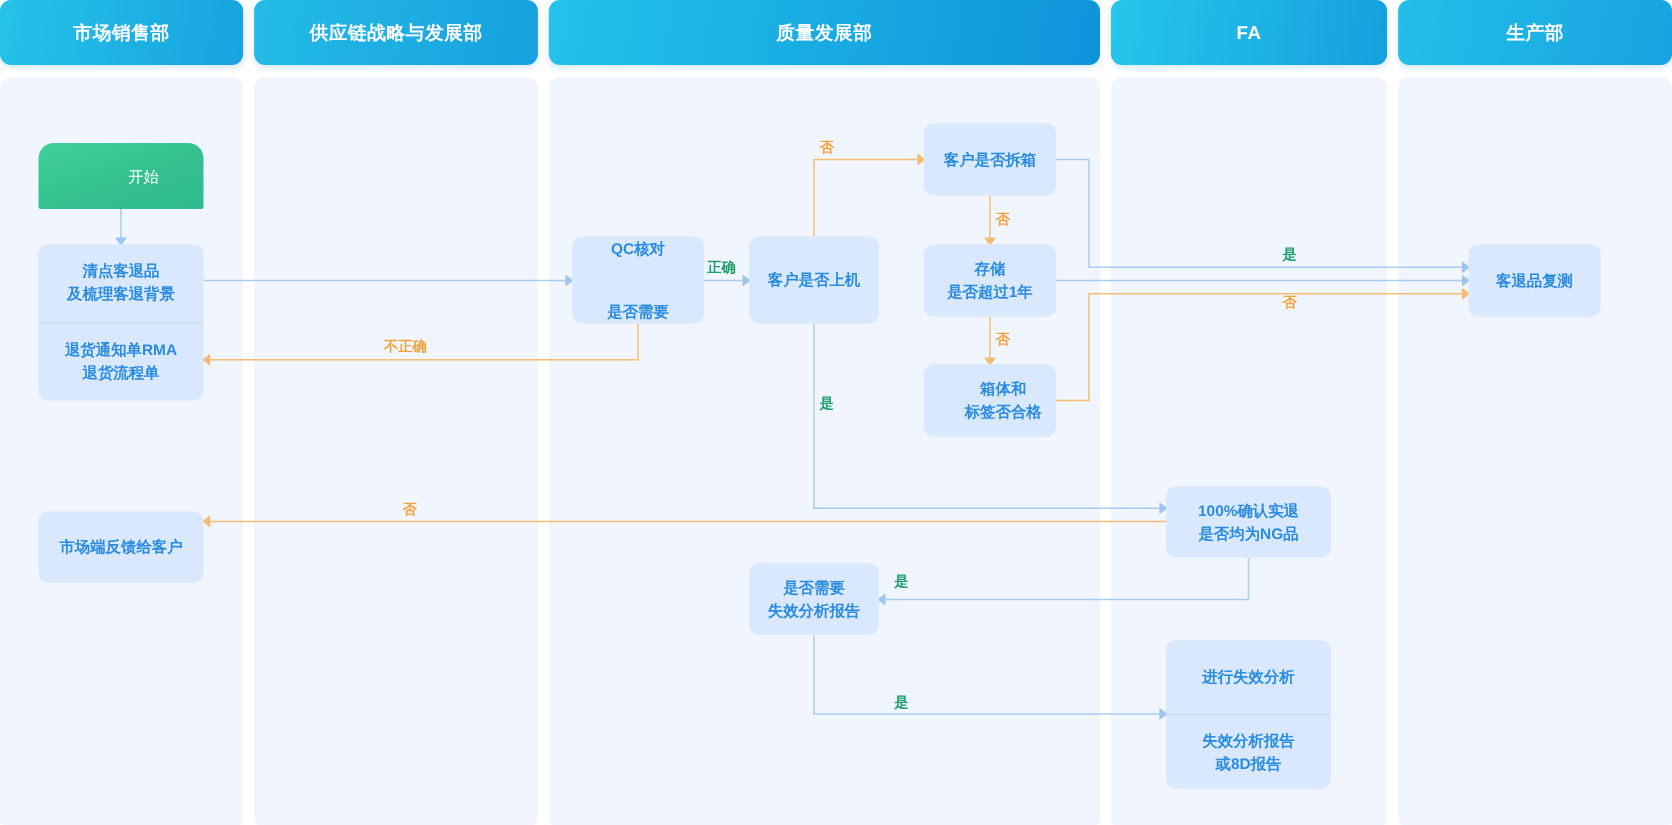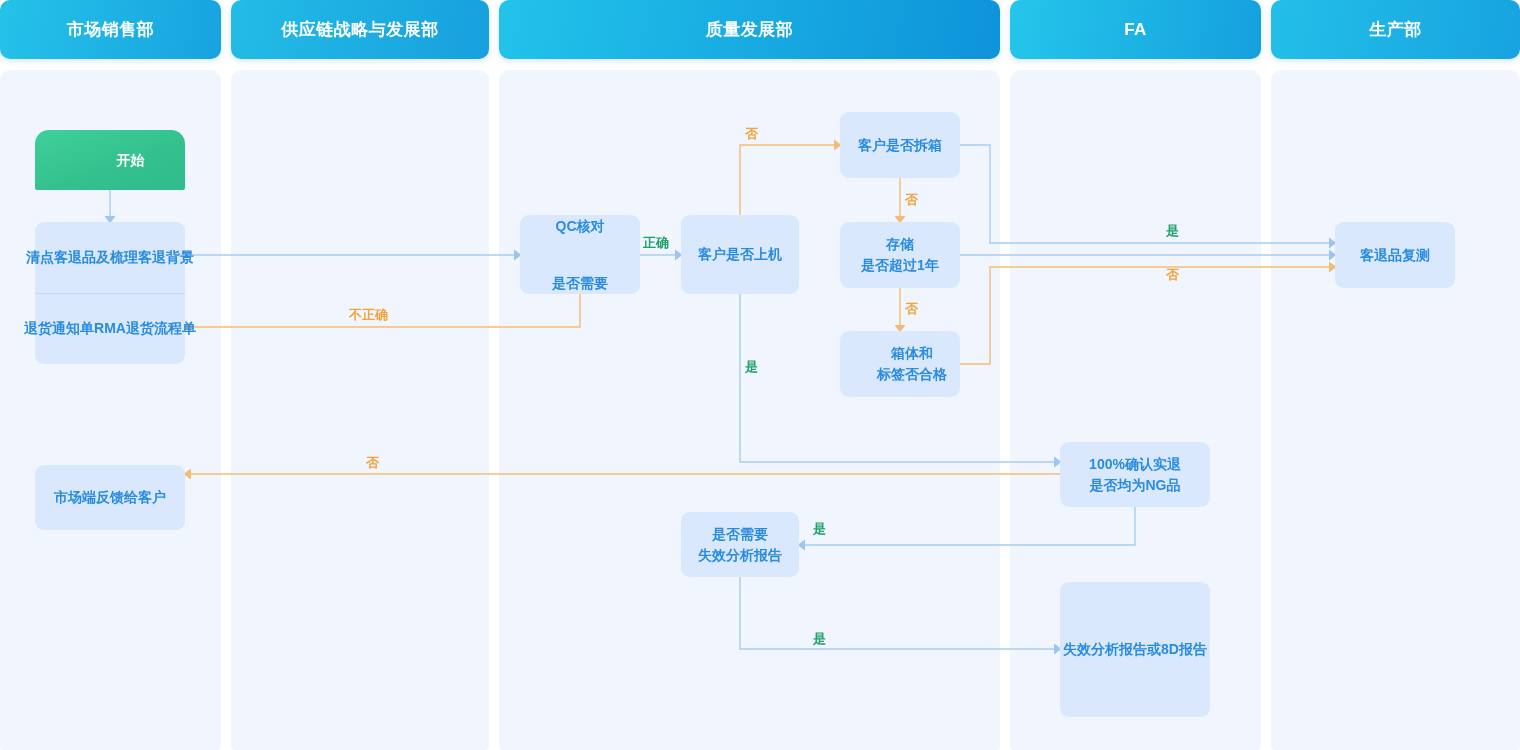--- a/index.html
+++ b/index.html
@@ -39,26 +39,26 @@
     display:flex;flex-direction:column;
     align-items:center;justify-content:center;
     text-align:center;
     box-sizing:border-box;
   }
   .node .ln{display:block;white-space:nowrap;}
   .node.start{
     background:linear-gradient(160deg,#3fd09a 0%,#34c18e 55%,#2fbb8c 100%);
     color:#ffffff;
     border-radius:14px 14px 2px 2px;
-    font-weight:bold;font-size:14px;padding-left:41px;
+    font-weight:normal;font-size:14px;padding-left:41px;
   }
   .node.split{justify-content:flex-start;padding:0;}
   .half{
     flex:1 1 0;width:100%;
-    display:flex;flex-direction:row;
+    display:flex;flex-direction:column;
     align-items:center;justify-content:center;
   }
   .half+.half{border-top:1px solid #c3d9f6;}
 
   
   .elabel{
     position:absolute;font-size:13px;font-weight:bold;
     white-space:nowrap;
   }
   .el-yes{color:#22a06b;}
@@ -174,20 +174,23 @@
       </div>
       <div class="node" style="left: 681px; top: 512px; width: 118px; height: 65px;">
         <span class="ln">是否需要</span>
         <span class="ln">失效分析报告</span>
       </div>
       <div class="node" style="left: 35px; top: 465px; width: 150px; height: 65px;">
         <span class="ln">市场端反馈给客户</span>
       </div>
       <div class="node split" style="left: 1060px; top: 582px; width: 150px; height: 135px;">
         <div class="half">
+          <span class="ln">进行失效分析</span>
+        </div>
+        <div class="half">
           <span class="ln">失效分析报告</span>
           <span class="ln">或8D报告</span>
         </div>
       </div>
     </div>
 
   <div id="edge-labels">
       <div class="elabel el-yes" style="left: 643px; top: 234px;">正确</div>
       <div class="elabel el-no" style="left: 349px; top: 306px;">不正确</div>
       <div class="elabel el-no" style="left: 745px; top: 125px;">否</div>

